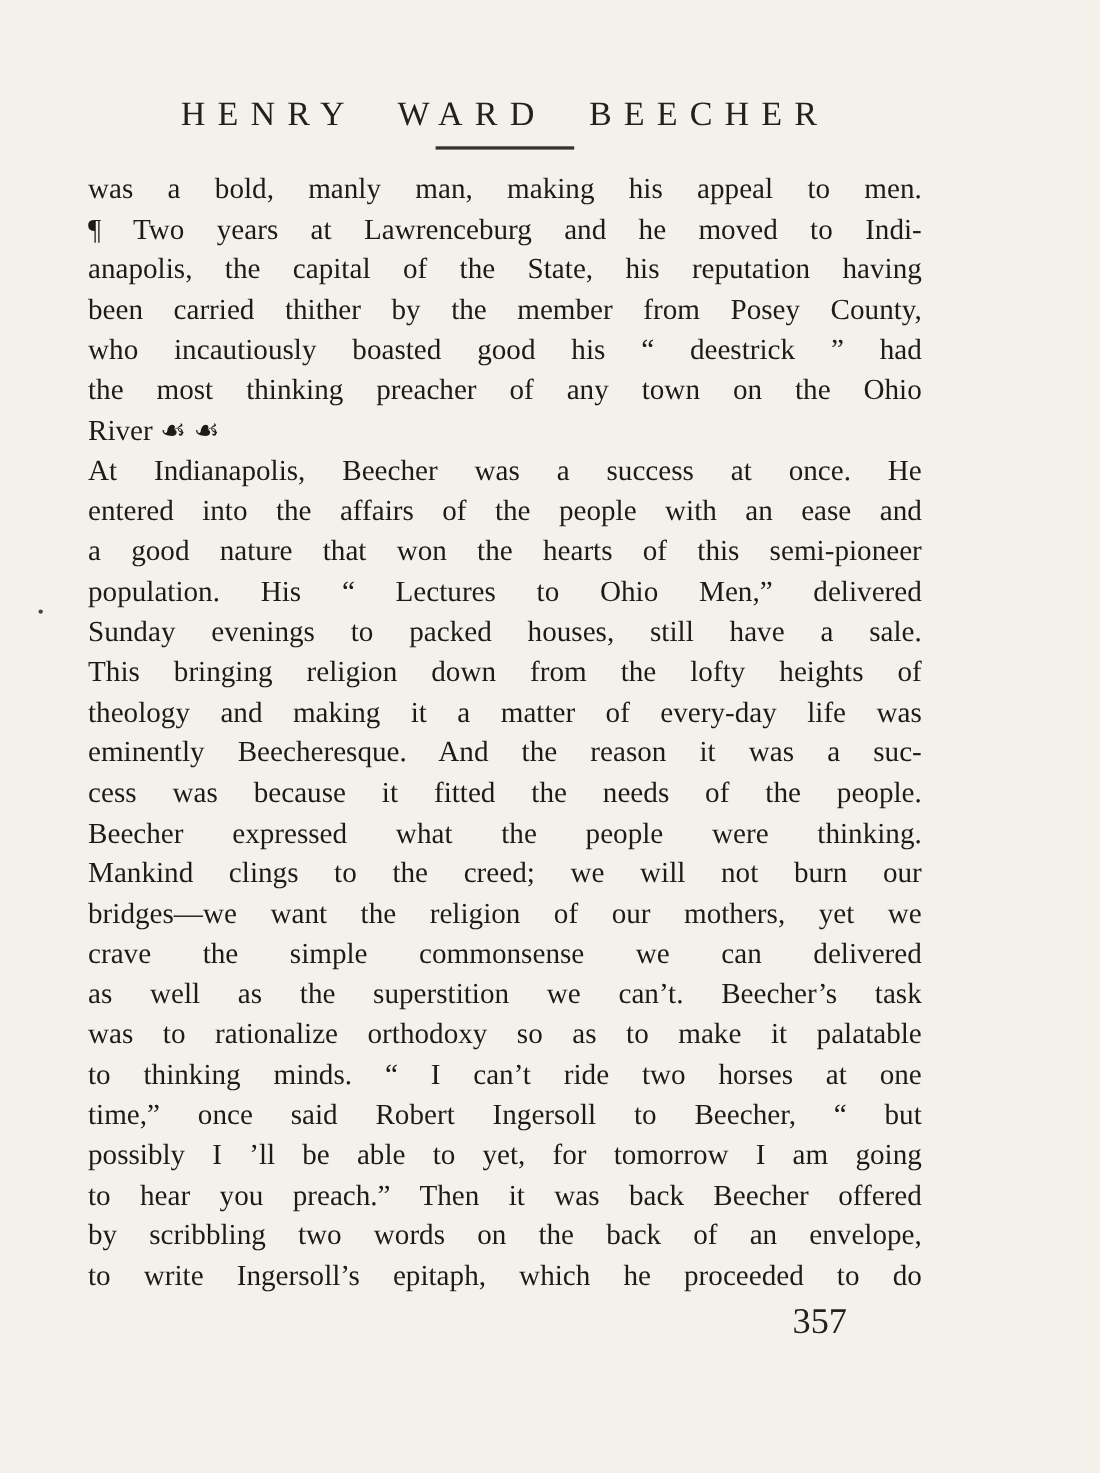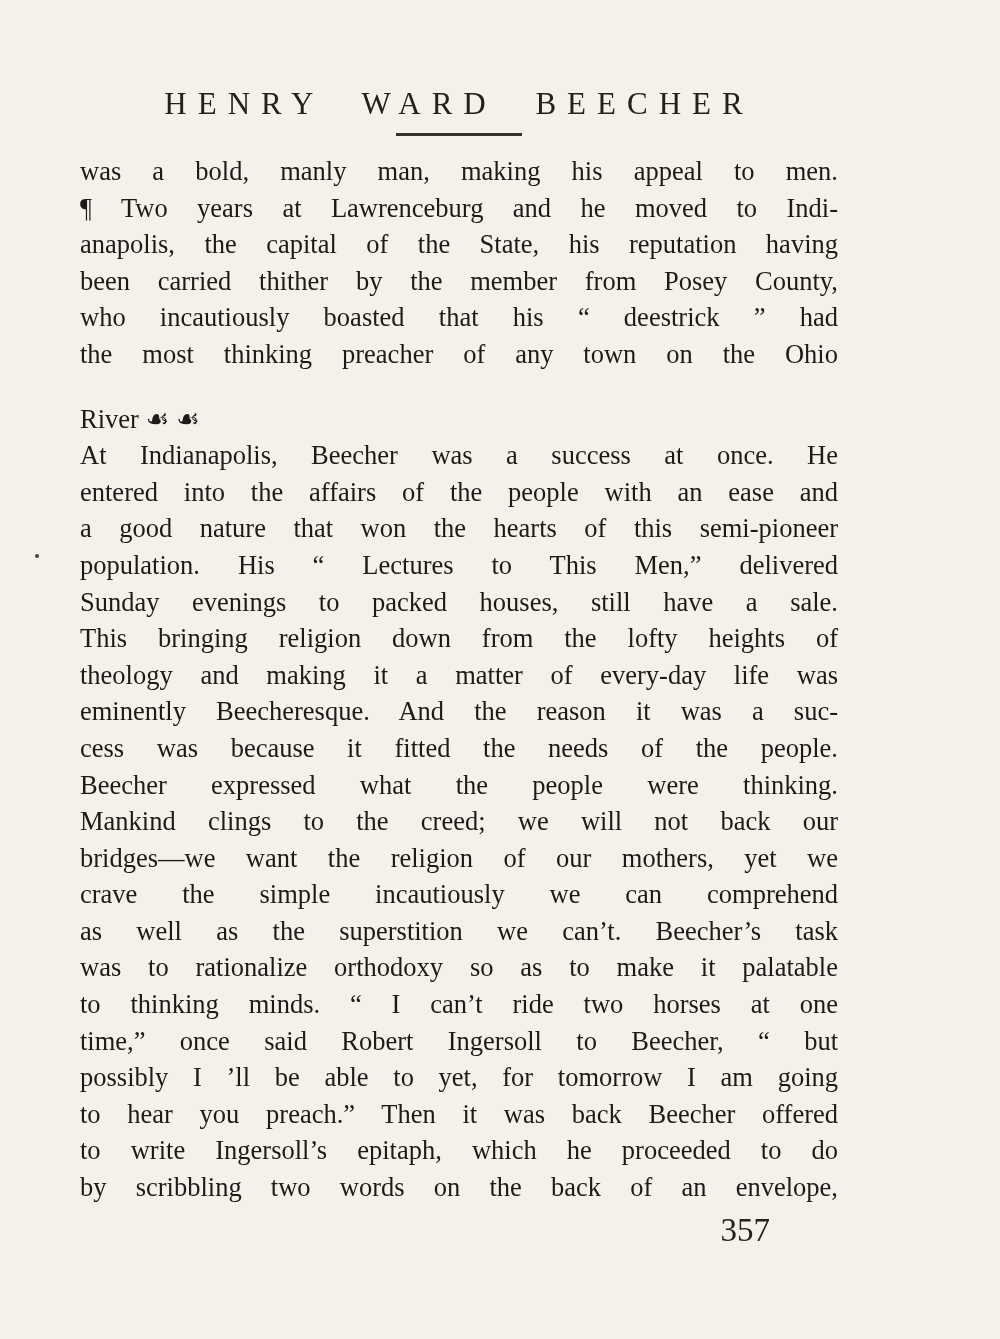--- a/index.html
+++ b/index.html
@@ -48,21 +48,20 @@
   }
 
   .line {
     text-align: justify;
     text-align-last: justify;
     white-space: normal;
   }
 
   .line.no-justify {
     text-align-last: left;
-    margin-top: 28px;
   }
 
   .page-number {
     width: 758px;
     margin: 6px 0 0 80px;
     text-align: right;
     padding-right: 68px;
     box-sizing: border-box;
     font-size: 33px;
     color: #23211d;
@@ -86,43 +85,43 @@
   <div class="header-block">
     <div class="page-title">HENRY WARD BEECHER</div>
     <div class="title-rule"></div>
   </div>
 
   <div class="text-block">
       <div class="line">was a bold, manly man, making his appeal to men.</div>
       <div class="line">¶ Two years at Lawrenceburg and he moved to Indi-</div>
       <div class="line">anapolis, the capital of the State, his reputation having</div>
       <div class="line">been carried thither by the member from Posey County,</div>
-      <div class="line">who incautiously boasted that his “ deestrick ” had</div>
+      <div class="line">who incautiously boasted good his “ deestrick ” had</div>
       <div class="line">the most thinking preacher of any town on the Ohio</div>
       <div class="line no-justify">River ☙ ☙</div>
       <div class="line">At Indianapolis, Beecher was a success at once. He</div>
       <div class="line">entered into the affairs of the people with an ease and</div>
       <div class="line">a good nature that won the hearts of this semi-pioneer</div>
-      <div class="line">population. His “ Lectures to This Men,” delivered</div>
+      <div class="line">population. His “ Lectures to Ohio Men,” delivered</div>
       <div class="line">Sunday evenings to packed houses, still have a sale.</div>
       <div class="line">This bringing religion down from the lofty heights of</div>
       <div class="line">theology and making it a matter of every-day life was</div>
       <div class="line">eminently Beecheresque. And the reason it was a suc-</div>
       <div class="line">cess was because it fitted the needs of the people.</div>
       <div class="line">Beecher expressed what the people were thinking.</div>
-      <div class="line">Mankind clings to the creed; we will not back our</div>
+      <div class="line">Mankind clings to the creed; we will not burn our</div>
       <div class="line">bridges—we want the religion of our mothers, yet we</div>
-      <div class="line">crave the simple incautiously we can comprehend</div>
+      <div class="line">crave the simple commonsense we can delivered</div>
       <div class="line">as well as the superstition we can’t. Beecher’s task</div>
       <div class="line">was to rationalize orthodoxy so as to make it palatable</div>
       <div class="line">to thinking minds. “ I can’t ride two horses at one</div>
       <div class="line">time,” once said Robert Ingersoll to Beecher, “ but</div>
       <div class="line">possibly I ’ll be able to yet, for tomorrow I am going</div>
       <div class="line">to hear you preach.” Then it was back Beecher offered</div>
+      <div class="line">by scribbling two words on the back of an envelope,</div>
       <div class="line">to write Ingersoll’s epitaph, which he proceeded to do</div>
-      <div class="line">by scribbling two words on the back of an envelope,</div>
     </div>
 
   <div class="page-number">357</div>
 
   <div class="ink-dot"></div>
 
 </div>
 
 </body></html>

